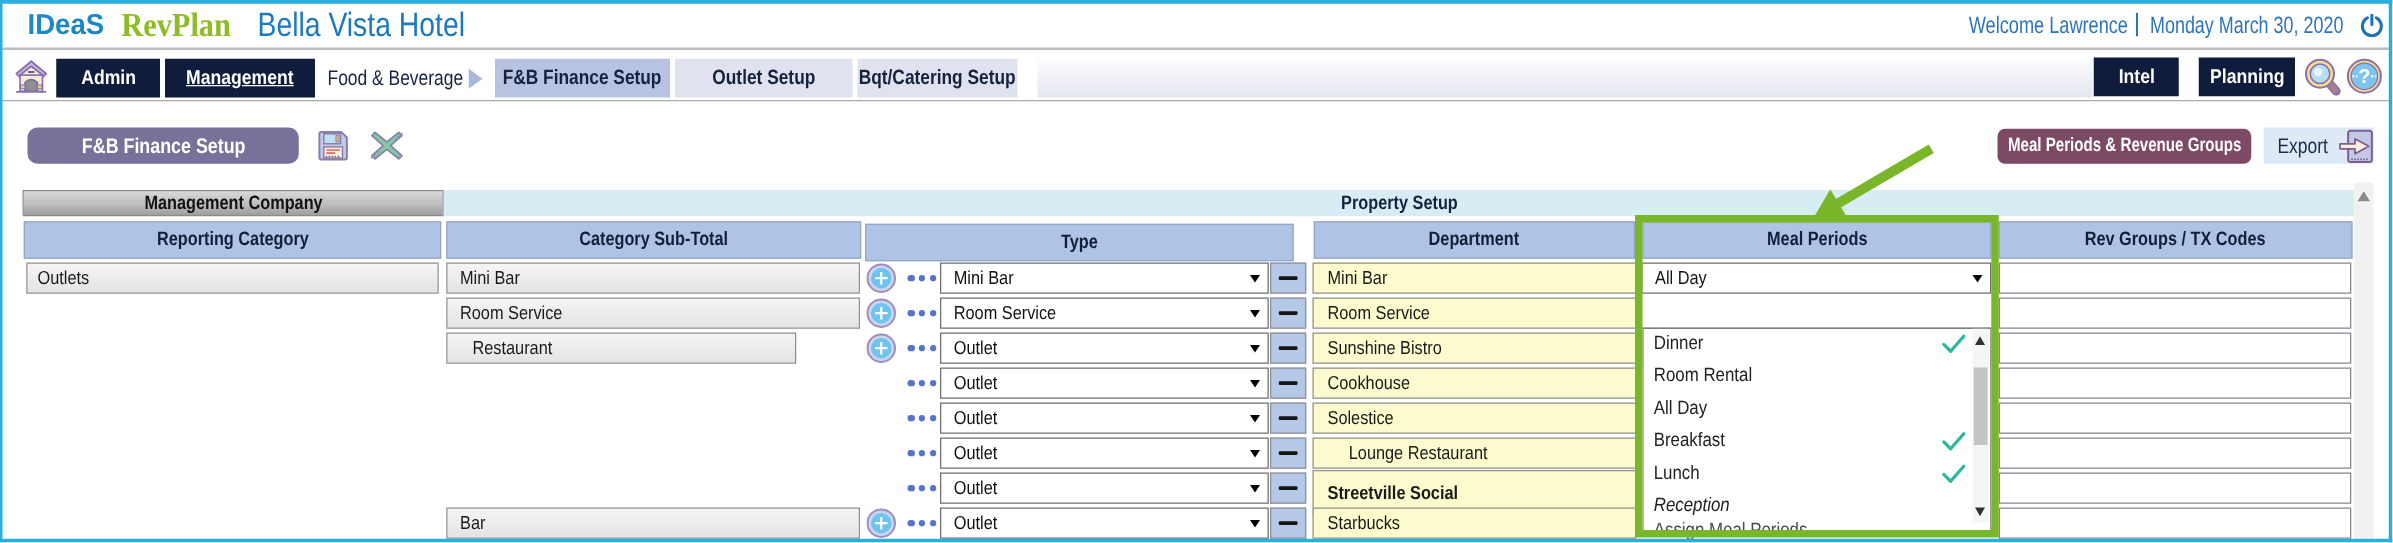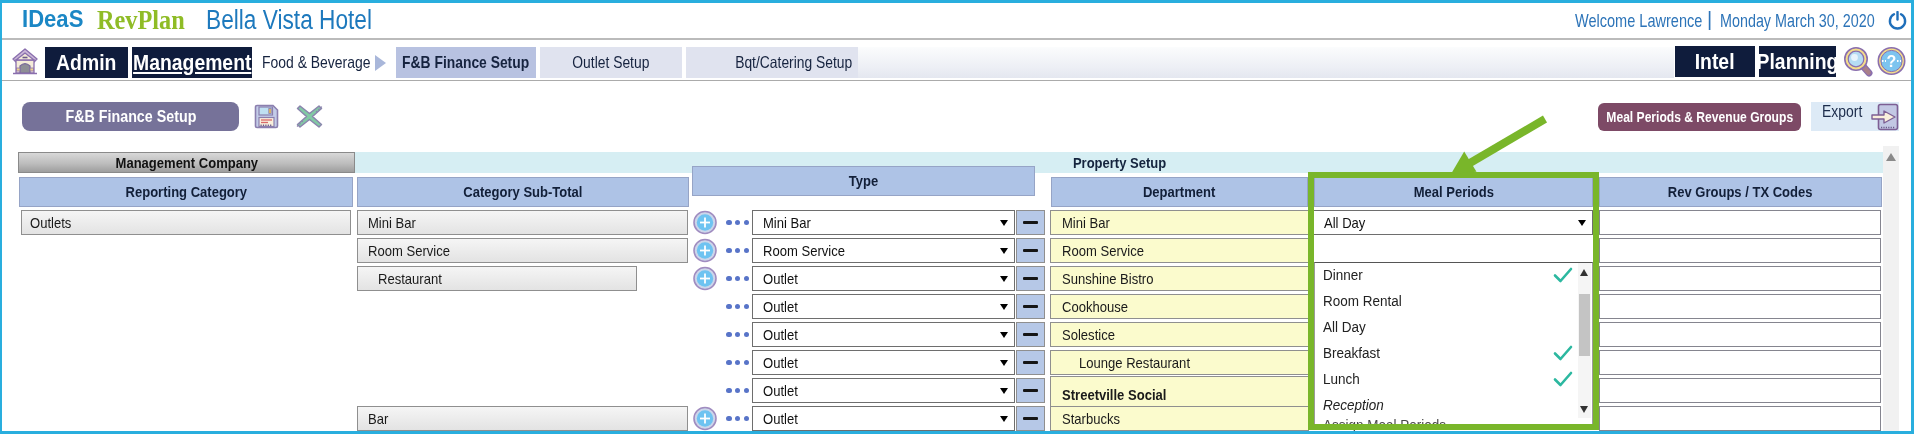--- a/index.html
+++ b/index.html
@@ -1,21 +1,21 @@
 <!DOCTYPE html>
 <html><head><meta charset="utf-8">
 <style>
 html,body{margin:0;padding:0;}
 body{width:1914px;height:434px;position:relative;overflow:hidden;background:#fff;
  font-family:"Liberation Sans",sans-serif;}
 .abs{position:absolute;}
-.btn-navy{background:#0f1c3c;color:#fff;font-size:22px;font-weight:600;
+.btn-navy{background:#0f1c3c;color:#fff;font-size:16px;font-weight:600;
  display:flex;align-items:center;justify-content:center;}
 .tab{display:flex;align-items:center;justify-content:center;font-size:16.5px;
- color:#16233f;font-weight:400;}
+ color:#16233f;font-weight:700;}
 .hcell{background:#aec3e6;border:1px solid #96a4c6;display:flex;align-items:center;
  justify-content:center;font-size:15.5px;font-weight:700;color:#121f38;box-sizing:border-box;}
 .gcell{background:linear-gradient(#f5f5f5,#e3e3e3);border:1px solid #8f8f8f;
  box-sizing:border-box;font-size:15px;color:#1a1a1a;display:flex;align-items:center;
  padding-left:8px;}
 .ycell{background:#fbfbcd;border:1px solid #8f8f8f;box-sizing:border-box;
  font-size:15px;color:#1a1a1a;display:flex;align-items:center;padding-left:11px;}
 .wcell{background:#fff;border:1px solid #85858f;box-sizing:border-box;}
 .sel{background:#fff;border:1px solid #6e6e6e;box-sizing:border-box;font-size:15px;
  color:#111;display:flex;align-items:center;padding-left:10px;position:absolute;}
@@ -71,24 +71,24 @@
 <div class="abs" style="left:262px;top:47px;height:31px;display:flex;align-items:center;font-size:17px;color:#16233f;">
     <span class="sxl" style="transform:scaleX(.82);">Food &amp; Beverage</span>
   </div>
 <div class="abs" style="left:375px;top:55px;width:0;height:0;border-top:8px solid transparent;border-bottom:8px solid transparent;border-left:11px solid #a9b7da;"></div>
 <div class="abs tab" style="left:396px;top:47px;width:140px;height:31px;background:#b8c2e1;font-weight:700;">
     <span class="sxc">F&amp;B Finance Setup</span>
   </div>
 <div class="abs tab" style="left:540px;top:47px;width:142px;height:31px;background:#e0e3ef;">
     <span class="sxc">Outlet Setup</span>
   </div>
-<div class="abs tab" style="left:686px;top:47px;width:128px;height:31px;background:#e0e3ef;padding-left:44px;">
+<div class="abs tab" style="left:686px;top:47px;width:128px;height:31px;background:#e0e3ef;">
     <span class="sxc">Bqt/Catering Setup</span>
   </div>
-<div class="abs btn-navy" style="left:1675px;top:46px;width:80px;height:31px;">
+<div class="abs btn-navy" style="left:1675px;top:46px;width:68px;height:31px;">
     <span class="sxb">Intel</span>
   </div>
 <div class="abs btn-navy" style="left:1759px;top:46px;width:77px;height:31px;">
     <span class="sxb">Planning</span>
   </div>
 <svg class="abs" style="left:1843px;top:46px" width="30" height="31" viewBox="0 0 30 31">
 <line x1="19" y1="19" x2="26" y2="27" stroke="#8a6fae" stroke-width="7" stroke-linecap="round"></line>
 <line x1="19" y1="19" x2="25.5" y2="26.5" stroke="#a98089" stroke-width="4.6" stroke-linecap="round"></line>
 <circle cx="13" cy="13" r="11.2" fill="#f5dd8a" stroke="#8a6fae" stroke-width="1.6"></circle>
 <circle cx="13" cy="13" r="7.8" fill="#b5ddf4" stroke="#8a6fae" stroke-width="1.2"></circle>
@@ -115,41 +115,41 @@
   </svg>
 <svg class="abs" style="left:296px;top:104px" width="27" height="25" viewBox="0 0 27 25">
 <path d="M4 2 L13.5 9.5 L23 2 L25.5 4.5 L16.5 12.5 L25.5 20.5 L23 23 L13.5 15.5 L4 23 L1.5 20.5 L10.5 12.5 L1.5 4.5 Z" fill="#82c9a4" stroke="#8a84ad" stroke-width="1.5" stroke-linejoin="round"></path>
 <line x1="20" y1="8" x2="26" y2="2.5" stroke="#8a84ad" stroke-width="1.2" stroke-dasharray="1.6 1.6"></line>
 <line x1="1" y1="22.5" x2="7" y2="17" stroke="#8a84ad" stroke-width="1.2" stroke-dasharray="1.6 1.6"></line>
   </svg>
 <div class="abs" style="left:1598px;top:103px;width:203px;height:28px;background:#7d4a66;border-radius:6px;color:#fff;font-size:15.5px;font-weight:700;display:flex;align-items:center;justify-content:center;">
     <span class="sxc" style="transform:scaleX(.78);">Meal Periods &amp; Revenue Groups</span>
   </div>
 <div class="abs" style="left:1811px;top:102px;width:88px;height:29px;background:#ddeaf6;"></div>
-<div class="abs" style="left:1822px;top:102px;height:29px;display:flex;font-size:17px;color:#1b2b4a;">
+<div class="abs" style="left:1822px;top:102px;height:29px;display:flex;align-items:center;font-size:17px;color:#1b2b4a;">
     <span class="sxl" style="transform:scaleX(.82);">Export</span>
   </div>
 <svg class="abs" style="left:1871px;top:103px" width="28" height="28" viewBox="0 0 28 28">
 <rect x="7.5" y="1.5" width="19" height="25" rx="2" fill="#c3c8e4" stroke="#7d5f94" stroke-width="1.6"></rect>
 <line x1="10" y1="24.5" x2="24" y2="24.5" stroke="#6a5a8a" stroke-width="1.3" stroke-dasharray="1.2 1.2"></line>
 <path d="M1 12 L13 12 L13 8 L24 14 L13 20 L13 16 L1 16 Z" fill="#faf0dc" stroke="#7d5f94" stroke-width="1.4" stroke-linejoin="round"></path>
   </svg>
 <div class="abs" style="left:18px;top:152px;width:337px;height:21px;background:linear-gradient(#d8d8d8,#bdbdbd 55%,#9e9e9e);border:1px solid #8a8a8a;box-sizing:border-box;display:flex;align-items:center;justify-content:center;font-size:15.5px;font-weight:700;color:#121212;">
     <span class="sxc">Management Company</span>
   </div>
 <div class="abs" style="left:355px;top:152px;width:1529px;height:21px;background:#d6eef3;display:flex;align-items:center;justify-content:center;font-size:15.5px;font-weight:700;color:#14243e;">
     <span class="sxc">Property Setup</span>
   </div>
 <div class="abs hcell" style="left:19px;top:177px;width:334px;height:30px;">
     <span class="sxc">Reporting Category</span>
   </div>
 <div class="abs hcell" style="left:357px;top:177px;width:332px;height:30px;">
     <span class="sxc">Category Sub-Total</span>
   </div>
-<div class="abs hcell" style="left:692px;top:166px;width:343px;height:30px;">
+<div class="abs hcell" style="left:692px;top:179px;width:343px;height:30px;">
     <span class="sxc">Type</span>
   </div>
 <div class="abs hcell" style="left:1051px;top:177px;width:257px;height:30px;">
     <span class="sxc">Department</span>
   </div>
 <div class="abs hcell" style="left:1314px;top:177px;width:279px;height:30px;">
     <span class="sxc">Meal Periods</span>
   </div>
 <div class="abs hcell" style="left:1599px;top:177px;width:283px;height:30px;">
     <span class="sxc">Rev Groups / TX Codes</span>

